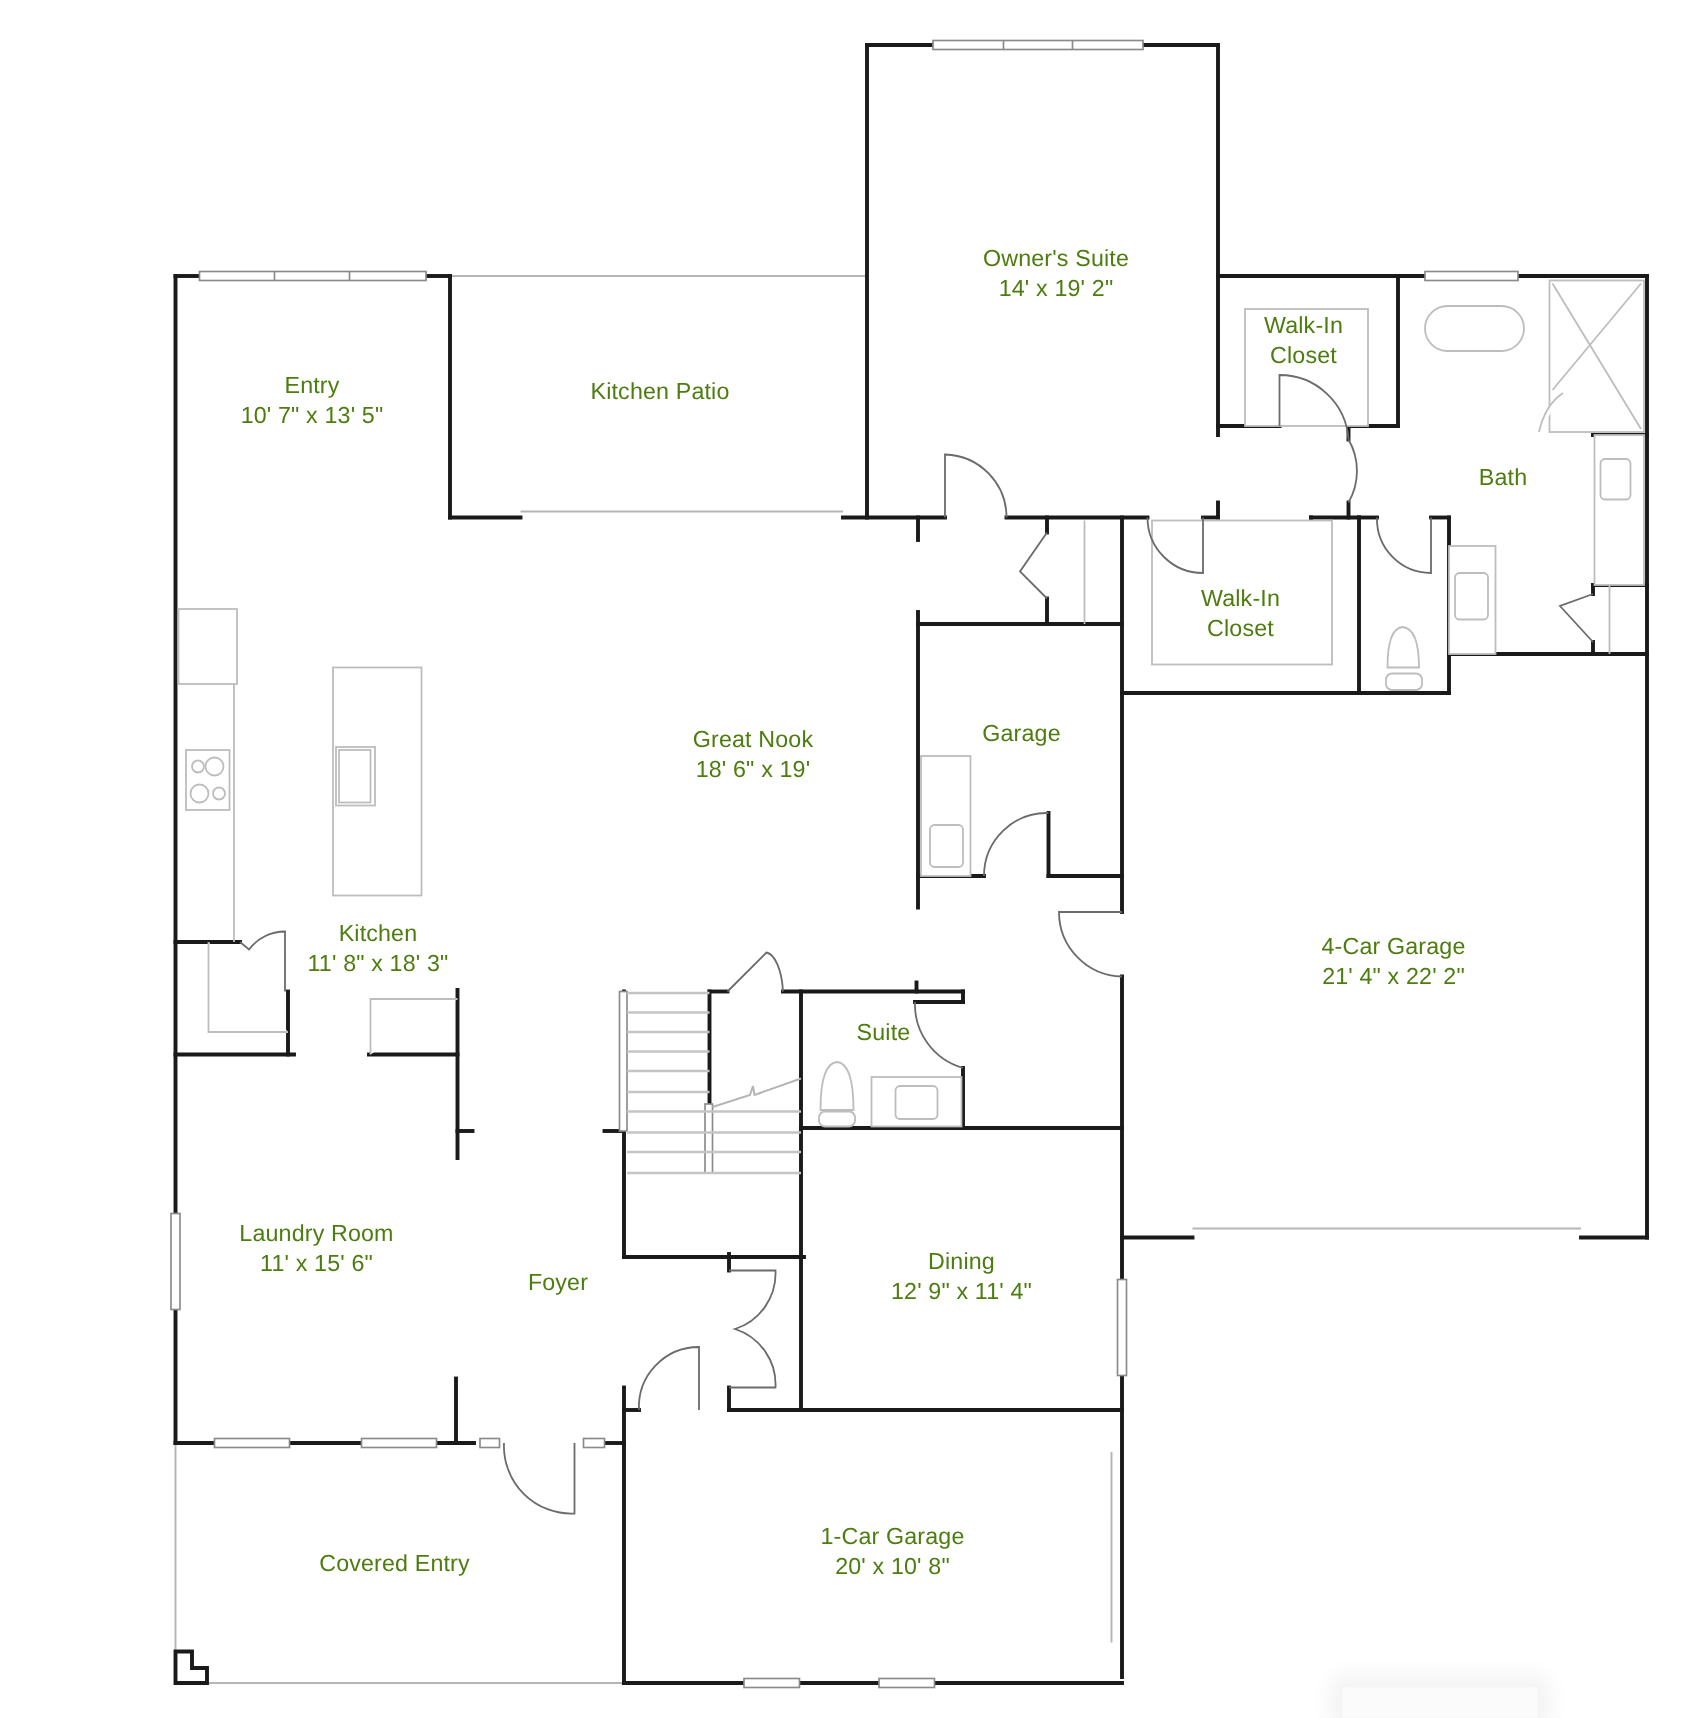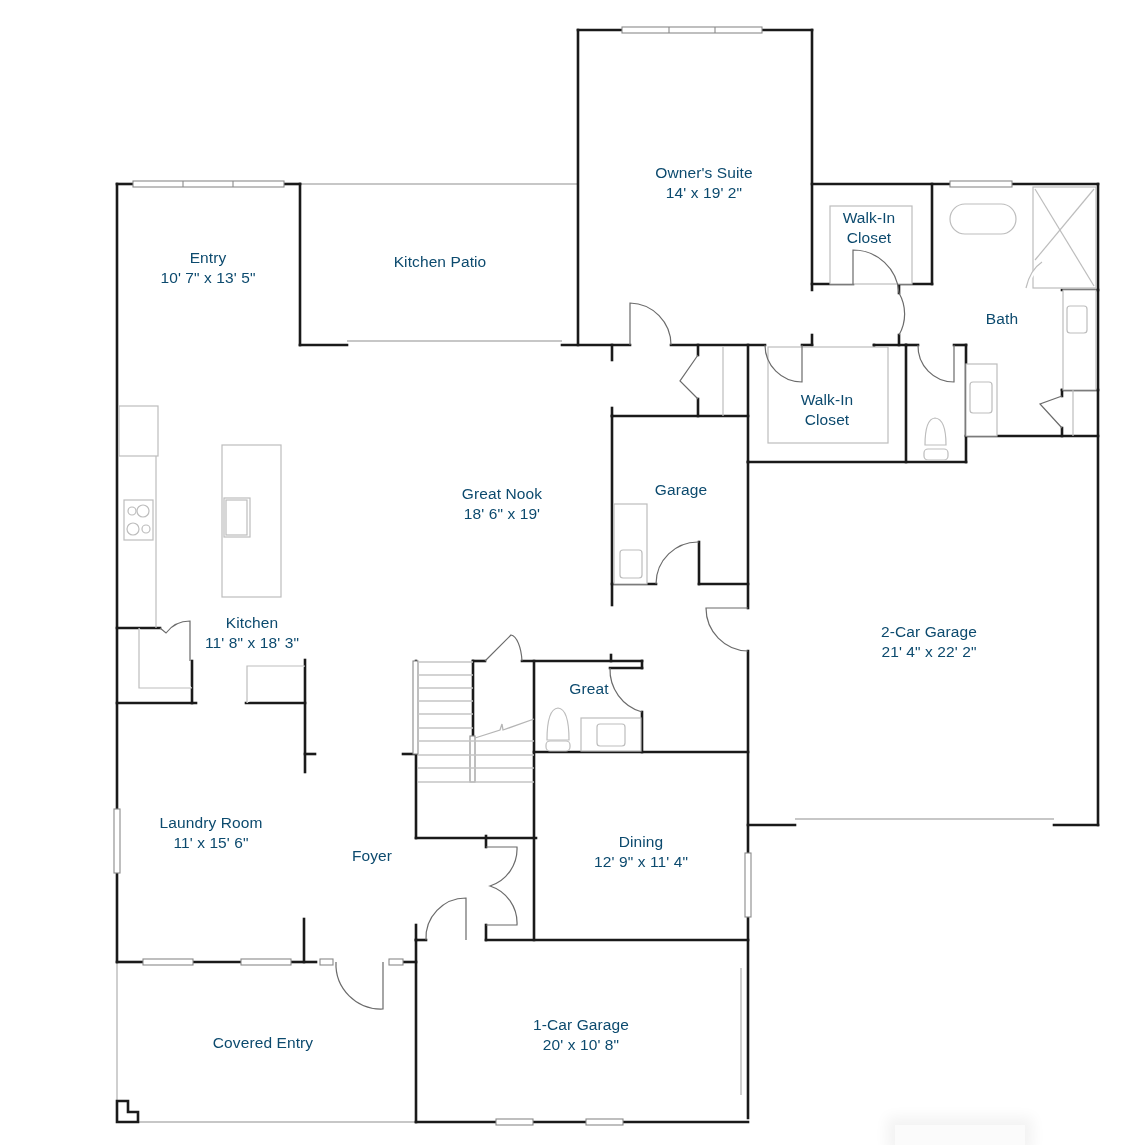--- a/index.html
+++ b/index.html
@@ -6,21 +6,21 @@
   body { width: 1125px; height: 1145px; position: relative; overflow: hidden;
          font-family: "Liberation Sans", sans-serif; }
   #plan { position: absolute; left: 0; top: 0; }
   .wall { stroke: #1a1a1a; stroke-width: 2.6; fill: none; stroke-linecap: square; }
   .thin { stroke: #b5b5b5; stroke-width: 1.3; fill: none; }
   .fix  { stroke: #bdbdbd; stroke-width: 1.2; fill: #ffffff; }
   .door { stroke: #6b6b6b; stroke-width: 1.2; fill: none; }
   .win  { stroke: #8a8a8a; stroke-width: 1.1; fill: #ffffff; }
   .stair{ stroke: #c4c4c4; stroke-width: 1.6; }
   .label { position: absolute; transform: translate(-50%, -50%); text-align: center;
-           color: #0c4a6e; font-size: 15.5px; line-height: 20px; white-space: nowrap;
+           color: #4d7c0f; font-size: 15.5px; line-height: 20px; white-space: nowrap;
            letter-spacing: 0.1px; }
   .label .dim { display: block; }
   .corner-glow { position: absolute; left: 895px; top: 1125px; width: 130px; height: 20px;
                  background: #fbfbfb; box-shadow: 0 0 14px 8px #f3f3f3; }
 </style>
 </head>
 <body>
 
 <svg id="plan" width="1125" height="1145" viewBox="0 0 1125 1145" xmlns="http://www.w3.org/2000/svg">
 
@@ -255,39 +255,39 @@
     <span class="dim">18' 6" x 19'</span>
   </div>
   <div class="label" style="left:681px;top:490px">
     <span>Garage</span>
   </div>
   <div class="label" style="left:252px;top:633px">
     <span>Kitchen</span>
     <span class="dim">11' 8" x 18' 3"</span>
   </div>
   <div class="label" style="left:929px;top:642px">
-    <span>2-Car Garage</span>
+    <span>4-Car Garage</span>
     <span class="dim">21' 4" x 22' 2"</span>
   </div>
   <div class="label" style="left:589px;top:689px">
-    <span>Great</span>
+    <span>Suite</span>
   </div>
   <div class="label" style="left:211px;top:833px">
     <span>Laundry Room</span>
     <span class="dim">11' x 15' 6"</span>
   </div>
   <div class="label" style="left:372px;top:856px">
     <span>Foyer</span>
   </div>
   <div class="label" style="left:641px;top:852px">
     <span>Dining</span>
     <span class="dim">12' 9" x 11' 4"</span>
   </div>
   <div class="label" style="left:263px;top:1043px">
     <span>Covered Entry</span>
   </div>
-  <div class="label" style="left:581px;top:1035px">
+  <div class="label" style="left:595px;top:1035px">
     <span>1-Car Garage</span>
     <span class="dim">20' x 10' 8"</span>
   </div>
 </div>
 
 <div class="corner-glow"></div>
 
 </body></html>

